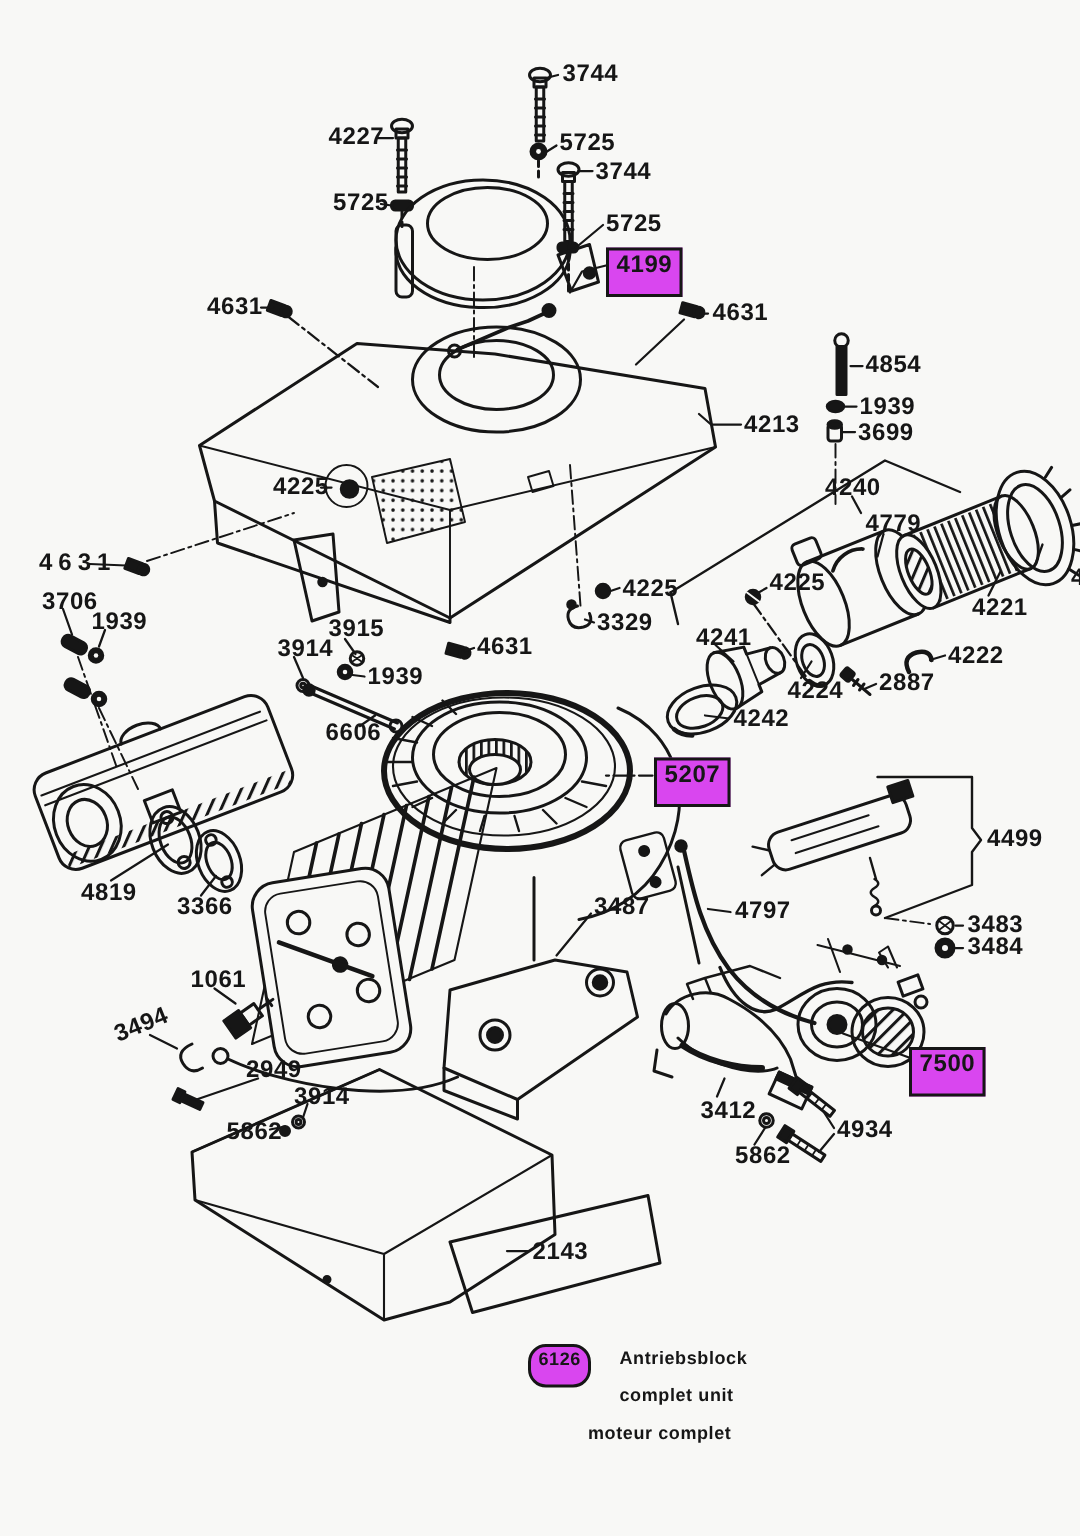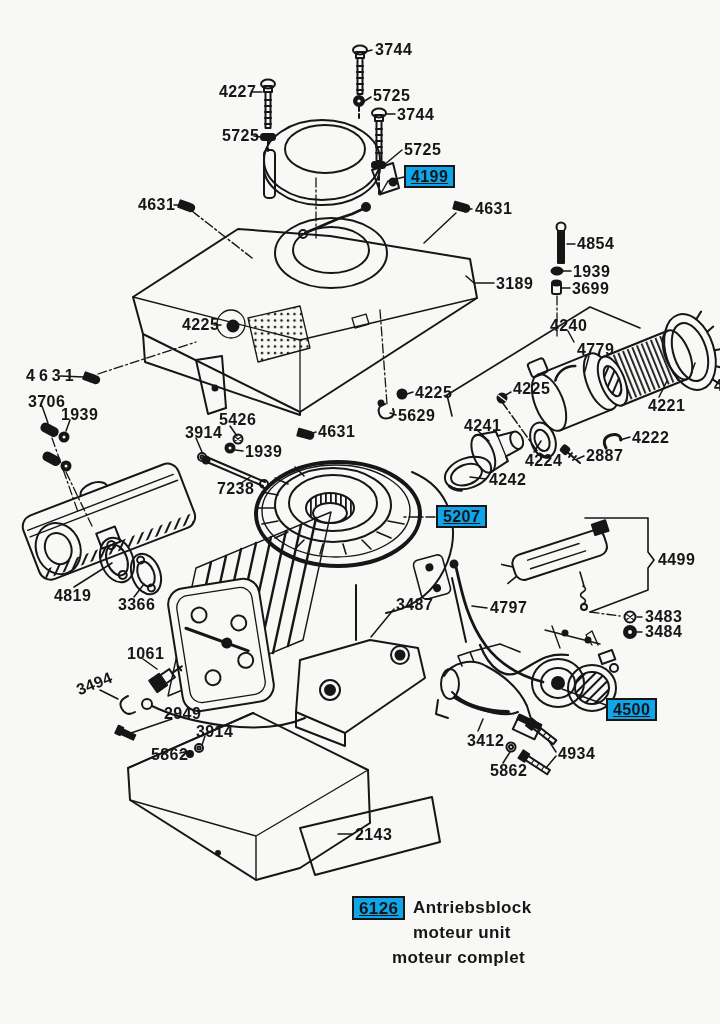--- a/index.html
+++ b/index.html
@@ -2,22 +2,22 @@
 <html><head>
 <meta charset="utf-8">
 <style>
   html,body{margin:0;padding:0;}
   body{width:720px;height:1024px;position:relative;background:#f8f8f6;
        font-family:"Liberation Sans",sans-serif;overflow:hidden;}
   #stage{position:absolute;inset:0;width:632px;height:1024px;}
   svg{position:absolute;left:0;top:0;}
   .lbl{position:absolute;font-weight:700;font-size:16px;line-height:1;
        color:#161616;letter-spacing:.4px;white-space:nowrap;}
-  .boxed{border:2.5px solid #161616;padding:2px 5px 1px 5px;background:#0ea5e9;text-decoration:underline;}
-  .big{font-size:17px;}
+  .boxed{border:2.5px solid #161616;padding:2px 5px 11px 5px;background:#d946ef;}
+  .big{font-size:12px;border-radius:12px;}
   .rot{transform:rotate(-22deg);}
   .sp{letter-spacing:4px;}
 </style>
 </head>
 <body>
 
 <div id="stage">
 
 <svg width="720" height="1024" viewBox="0 0 720 1024" fill="none" stroke="#161616" stroke-width="2" stroke-linecap="round" stroke-linejoin="round">
   <defs>
@@ -408,59 +408,59 @@
 <div class="lbl" style="left:222px;top:128px">5725</div>
 <div class="lbl" style="left:373px;top:88px">5725</div>
 <div class="lbl" style="left:397px;top:107px">3744</div>
 <div class="lbl" style="left:404px;top:142px">5725</div>
 <div class="lbl boxed" style="left:404px;top:165px">4199</div>
 <div class="lbl" style="left:138px;top:197px">4631</div>
 <div class="lbl" style="left:475px;top:201px">4631</div>
 <div class="lbl" style="left:577px;top:236px">4854</div>
 <div class="lbl" style="left:573px;top:264px">1939</div>
 <div class="lbl" style="left:572px;top:281px">3699</div>
-<div class="lbl" style="left:496px;top:276px">3189</div>
+<div class="lbl" style="left:496px;top:276px">4213</div>
 <div class="lbl" style="left:182px;top:317px">4225</div>
 <div class="lbl" style="left:550px;top:318px">4240</div>
 <div class="lbl" style="left:577px;top:342px">4779</div>
 <div class="lbl" style="left:714px;top:378px">4220</div>
 <div class="lbl" style="left:648px;top:398px">4221</div>
 <div class="lbl" style="left:513px;top:381px">4225</div>
 <div class="lbl" style="left:632px;top:430px">4222</div>
 <div class="lbl" style="left:464px;top:418px">4241</div>
 <div class="lbl" style="left:525px;top:453px">4224</div>
 <div class="lbl" style="left:586px;top:448px">2887</div>
 <div class="lbl" style="left:489px;top:472px">4242</div>
 <div class="lbl sp" style="left:26px;top:368px">4631</div>
 <div class="lbl" style="left:28px;top:394px">3706</div>
 <div class="lbl" style="left:61px;top:407px">1939</div>
-<div class="lbl" style="left:219px;top:412px">5426</div>
+<div class="lbl" style="left:219px;top:412px">3915</div>
 <div class="lbl" style="left:185px;top:425px">3914</div>
 <div class="lbl" style="left:245px;top:444px">1939</div>
-<div class="lbl" style="left:217px;top:481px">7238</div>
+<div class="lbl" style="left:217px;top:481px">6606</div>
 <div class="lbl" style="left:415px;top:385px">4225</div>
-<div class="lbl" style="left:398px;top:408px">5629</div>
+<div class="lbl" style="left:398px;top:408px">3329</div>
 <div class="lbl" style="left:318px;top:424px">4631</div>
 <div class="lbl boxed" style="left:436px;top:505px">5207</div>
 <div class="lbl" style="left:54px;top:588px">4819</div>
 <div class="lbl" style="left:118px;top:597px">3366</div>
 <div class="lbl" style="left:127px;top:646px">1061</div>
 <div class="lbl rot" style="left:76px;top:676px">3494</div>
 <div class="lbl" style="left:396px;top:597px">3487</div>
 <div class="lbl" style="left:490px;top:600px">4797</div>
 <div class="lbl" style="left:658px;top:552px">4499</div>
 <div class="lbl" style="left:645px;top:609px">3483</div>
 <div class="lbl" style="left:645px;top:624px">3484</div>
-<div class="lbl boxed" style="left:606px;top:698px">4500</div>
+<div class="lbl boxed" style="left:606px;top:698px">7500</div>
 <div class="lbl" style="left:467px;top:733px">3412</div>
 <div class="lbl" style="left:558px;top:746px">4934</div>
 <div class="lbl" style="left:490px;top:763px">5862</div>
 <div class="lbl" style="left:164px;top:706px">2949</div>
 <div class="lbl" style="left:196px;top:724px">3914</div>
 <div class="lbl" style="left:151px;top:747px">5862</div>
 <div class="lbl" style="left:355px;top:827px">2143</div>
 
 <div class="lbl boxed big" style="left:352px;top:896px">6126</div>
 <div class="lbl big" style="left:413px;top:899px">Antriebsblock</div>
-<div class="lbl big" style="left:413px;top:924px">moteur unit</div>
+<div class="lbl big" style="left:413px;top:924px">complet unit</div>
 <div class="lbl big" style="left:392px;top:949px">moteur complet</div>
 
 </div>
 
 </body></html>

